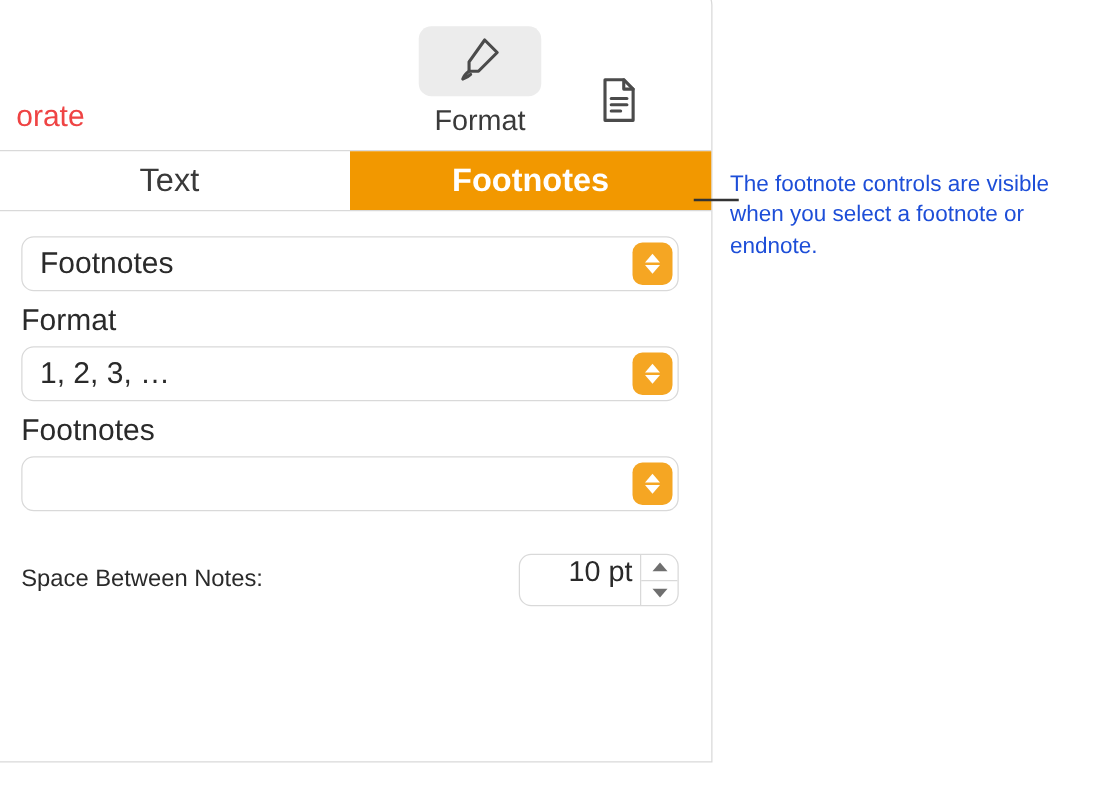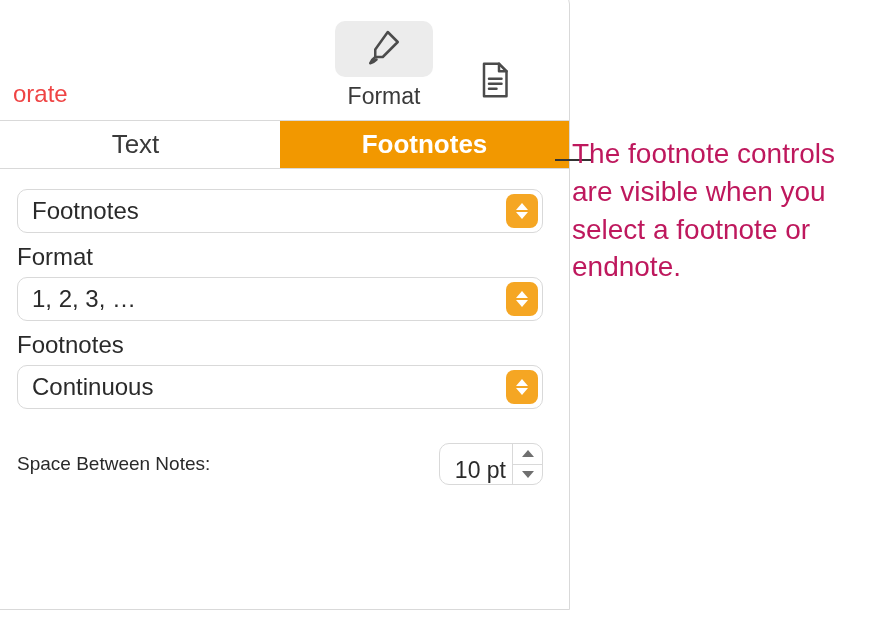--- a/index.html
+++ b/index.html
@@ -140,25 +140,25 @@
     gap: 20px;
   }
   .space-label {
     font-size: 19px;
     color: #2a2a2a;
     flex: 1;
   }
   .stepper {
     position: relative;
     height: 42px;
-    width: 104px;
+    width: 128px;
     border: 1.5px solid #d9d9d9;
     border-radius: 10px;
     display: flex;
-    align-items: flex-end;
+    align-items: flex-start;
     justify-content: flex-end;
     padding-right: 36px;
     padding-left: 10px;
     font-size: 23px;
     color: #2a2a2a;
     background: #fff;
   }
   .stepper-arrows {
     position: absolute;
     right: 0;
@@ -188,25 +188,25 @@
     position: absolute;
     top: 159px;
     left: 555px;
     width: 36px;
     height: 2px;
     background: #333;
   }
   .callout-text {
     position: absolute;
     top: 135px;
-    left: 572px;
+    left: 584px;
     width: 300px;
-    font-size: 28px;
+    font-size: 18px;
     line-height: 1.35;
-    color: #be185d;
+    color: #1d4ed8;
   }
 </style>
 </head>
 <body>
 
 <div class="panel">
   <div class="toolbar">
     <div class="toolbar-left">orate</div>
     <div class="toolbar-right">
       <div class="tool-btn active">
@@ -254,21 +254,20 @@
     <div class="popup">
       <span>1, 2, 3, …</span>
       <div class="popup-arrows">
         <div class="caret up"></div>
           <div class="caret down"></div>
       </div>
     </div>
 
     <div class="field-label">Footnotes</div>
     <div class="popup">
-      <span>Continuous</span>
       <div class="popup-arrows">
         <div class="caret up"></div>
           <div class="caret down"></div>
       </div>
     </div>
 
     <div class="space-row">
       <div class="space-label">Space Between Notes:</div>
       <div class="stepper">
         <span>10 pt</span>

